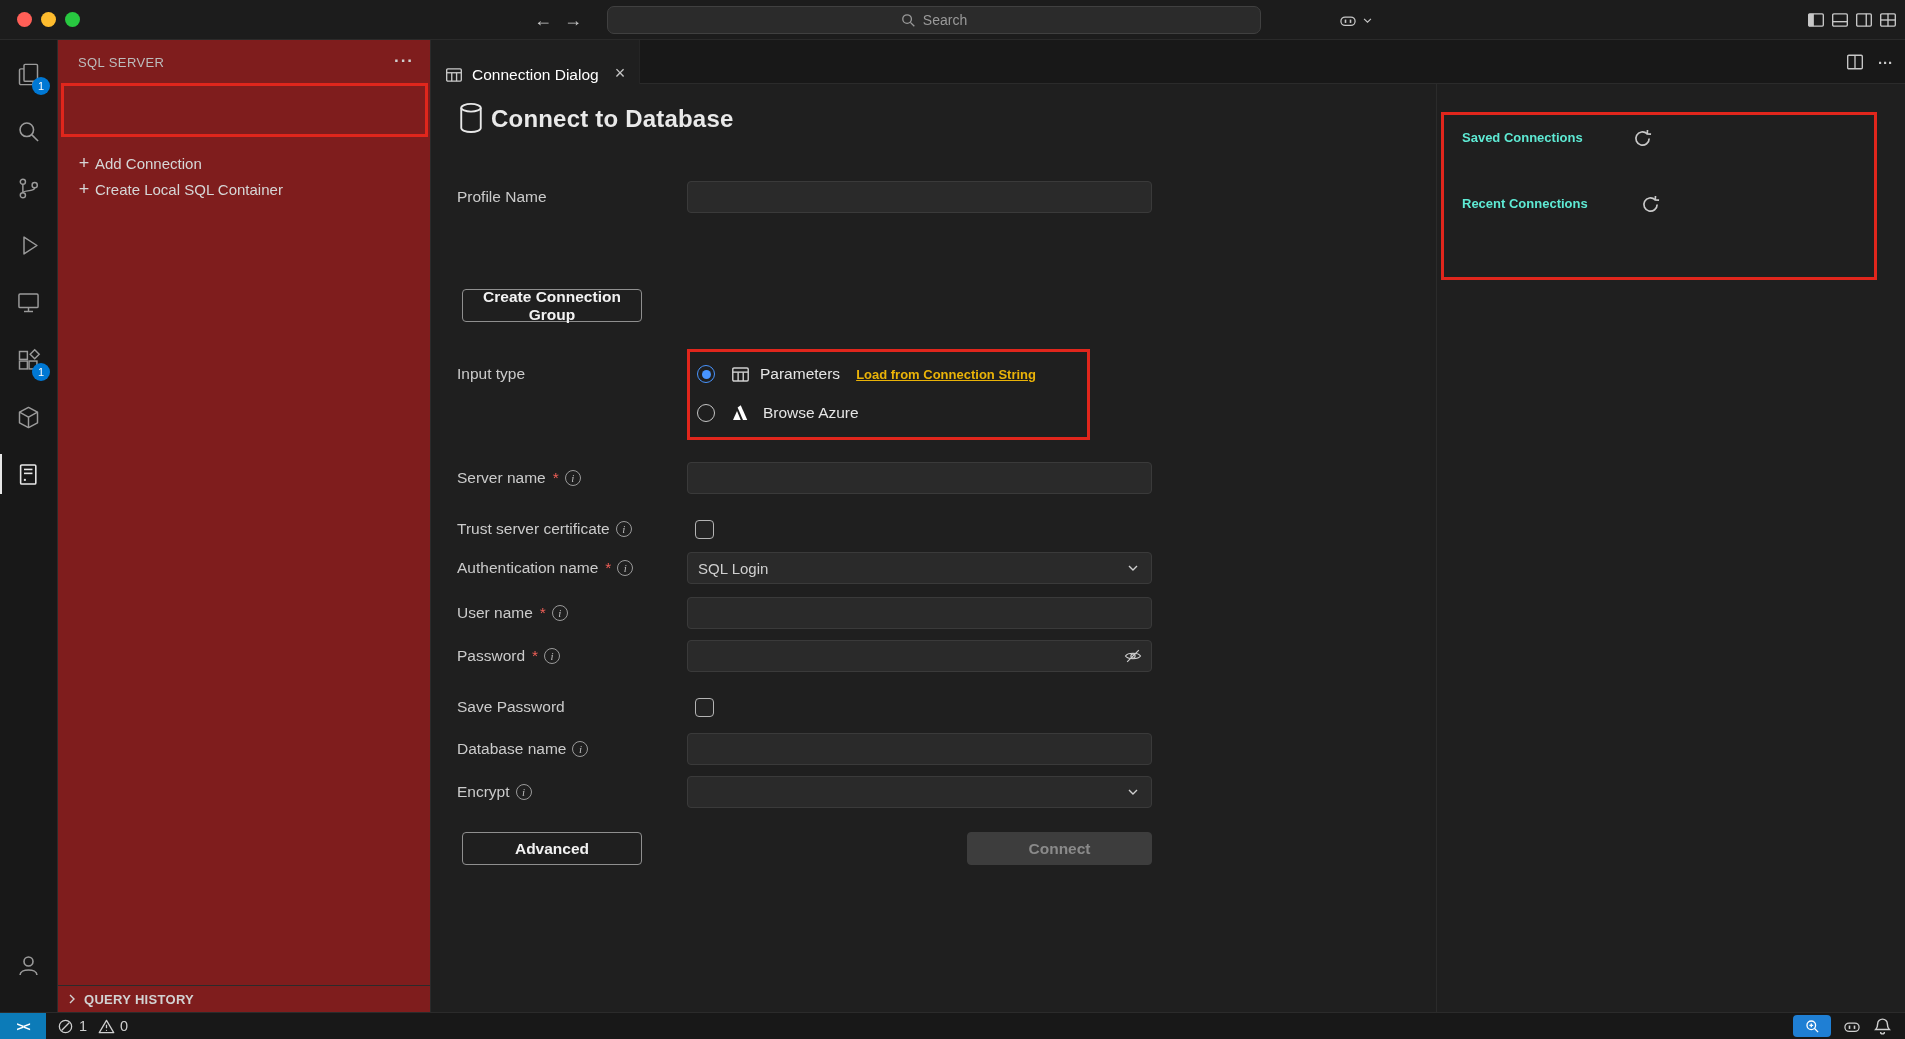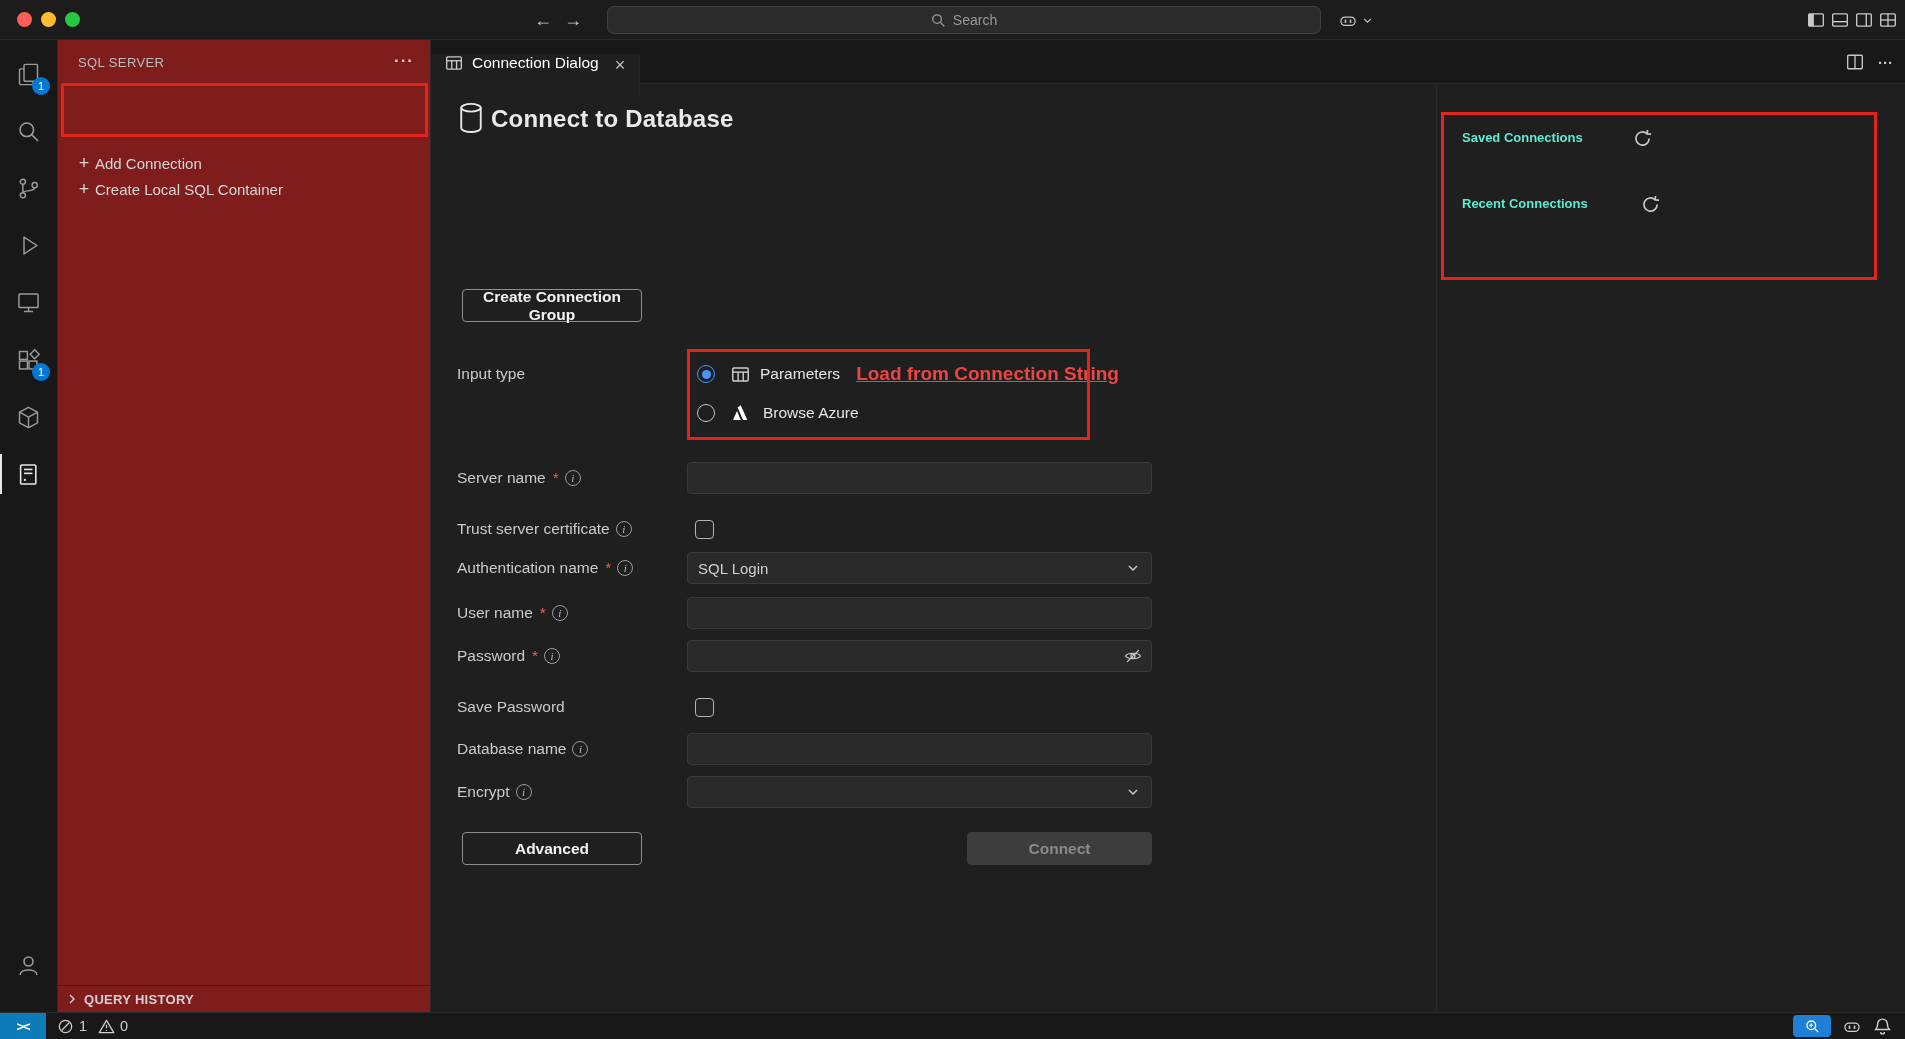--- a/index.html
+++ b/index.html
@@ -3,40 +3,40 @@
 <meta charset="utf-8">
 <style>
   *{margin:0;padding:0;box-sizing:border-box}
   html,body{width:1905px;height:1039px}
   body{position:relative;overflow:hidden;background:#1f1f1f;color:#ccc;font-family:"Liberation Sans",sans-serif;font-size:15px}
   svg{display:block}
   
   .titlebar{position:absolute;left:0;top:0;width:100%;height:40px;background:#1c1c1c;border-bottom:1px solid #2a2a2a;z-index:5}
   .tl{position:absolute;top:12px;width:15px;height:15px;border-radius:50%}
   .navbtn{position:absolute;top:7px;width:26px;height:26px;display:flex;align-items:center;justify-content:center;color:#c8c8c8;font-size:18px}
-  .searchbox{position:absolute;left:607px;top:6px;width:714px;height:28px;background:#2b2b2b;border:1px solid #404040;border-radius:7px;display:flex;align-items:center;justify-content:center;gap:7px;color:#9a9a9a;font-size:14px}
+  .searchbox{position:absolute;left:607px;top:6px;width:654px;height:28px;background:#2b2b2b;border:1px solid #404040;border-radius:7px;display:flex;align-items:center;justify-content:center;gap:7px;color:#9a9a9a;font-size:14px}
   .copilot-item{position:absolute;left:1338px;top:8px;height:24px;display:flex;align-items:center;gap:4px;color:#c8c8c8}
   .layout-icons{position:absolute;right:8px;top:11px;display:flex;gap:6px;color:#c8c8c8}
   
   .activitybar{position:absolute;left:0;top:40px;width:58px;height:972px;background:#181818;border-right:1px solid #2b2b2b}
   .ab-item{position:absolute;left:0;width:57px;height:56px;display:flex;align-items:center;justify-content:center;color:#9b9b9b}
   .ab-item.active{color:#e7e7e7}
   .ab-item.active::before{content:"";position:absolute;left:0;top:8px;bottom:8px;width:2px;background:#e7e7e7}
   .ab-badge{position:absolute;right:7px;bottom:7px;min-width:18px;height:18px;border-radius:50%;background:#0078d4;color:#fff;font-size:11px;display:flex;align-items:center;justify-content:center}
   
   .sidebar{position:absolute;left:58px;top:40px;width:373px;height:972px;background:#7f1d1d;border-right:1px solid #2b2b2b}
   .sb-title{position:absolute;left:20px;top:0;height:44px;display:flex;align-items:center;font-size:13px;color:#bcbcbc;letter-spacing:.4px}
   .sb-more{position:absolute;right:16px;top:11px;font-size:17px;color:#cfcfcf;letter-spacing:1px;font-weight:bold}
   .sb-section{position:absolute;left:0;width:100%;height:26px;display:flex;align-items:center;gap:4px;padding-left:6px;font-weight:bold;font-size:13px;color:#d2d2d2;letter-spacing:.3px}
   .sb-row{position:absolute;left:0;width:100%;height:26px;display:flex;align-items:center;font-size:15px;color:#d6d6d6}
   .sb-row .plus{width:22px;margin-left:15px;font-size:18px;text-align:center;color:#d6d6d6;font-weight:400}
   
   .editor{position:absolute;left:431px;top:40px;right:0;height:972px;background:#1f1f1f}
   .tabbar{position:absolute;left:0;top:0;right:0;height:44px;background:#181818;border-bottom:1px solid #2b2b2b}
-  .tab{position:absolute;left:0;top:14px;width:209px;height:44px;background:#1f1f1f;border-right:1px solid #252525;display:flex;align-items:flex-start;padding:0 8px 0 14px;gap:9px;color:#fff;font-size:15.5px}
+  .tab{position:absolute;left:0;top:0;width:209px;height:44px;background:#1f1f1f;border-right:1px solid #252525;display:flex;align-items:flex-end;padding:0 8px 0 14px;gap:9px;color:#fff;font-size:15.5px}
   .tab-close{margin-left:auto;color:#c5c5c5;font-size:18px;width:22px;height:22px;display:flex;align-items:center;justify-content:center;border-radius:4px}
   .editor-actions{position:absolute;right:12px;top:13px;display:flex;gap:14px;color:#c8c8c8;align-items:center}
   .content{position:absolute;left:0;top:44px;right:0;bottom:0}
   .divider{position:absolute;left:1005px;top:0;bottom:0;width:1px;background:#2b2b2b}
   .heading{position:absolute;left:25px;top:17px;display:flex;align-items:center;gap:5px;color:#e9e9e9}
   .heading h1{font-size:24px;font-weight:600;letter-spacing:.2px}
   
   .form-row{position:absolute;left:26px;display:flex;align-items:center;height:32px}
   .form-label{width:230px;font-size:15.5px;color:#cbcbcb;display:flex;align-items:center;gap:6px;flex:none}
   .req{color:#f05f57;margin-left:1px}
@@ -45,21 +45,21 @@
   .control-wrap{position:relative;width:465px;height:32px}
   .control-wrap .control{width:100%}
   .eye{position:absolute;right:9px;top:6px;color:#cfcfcf}
   .select{display:flex;align-items:center;justify-content:space-between;color:#cfcfcf}
   .btn{height:33px;background:transparent;border:1px solid #8f8f8f;border-radius:4px;color:#f2f2f2;font-size:15.5px;font-weight:bold;display:flex;align-items:center;justify-content:center;font-family:inherit;cursor:pointer}
   .btn-disabled{background:#3d3d3d;border:1px solid #3d3d3d;color:#8a8a8a}
   .radio{width:18px;height:18px;border-radius:50%;border:1px solid #c6c6c6;position:relative;flex:none;background:#1f1f1f}
   .radio.sel{border:1.5px solid #4894fe}
   .radio.sel::after{content:"";position:absolute;inset:3.5px;border-radius:50%;background:#4894fe}
   .checkbox{width:19px;height:19px;border:1px solid #b4b4b4;border-radius:4px;background:#232323;flex:none}
-  .link{color:#ef4444;text-decoration:underline;font-size:19px;font-weight:bold;cursor:pointer}
+  .link{color:#eab308;text-decoration:underline;font-size:13px;font-weight:bold;cursor:pointer}
   .opt-label{font-size:15.5px;color:#e5e5e5}
   
   .rightpanel{position:absolute;left:1006px;top:0;right:0;bottom:0}
   .rp-title{position:absolute;font-size:13px;font-weight:bold;color:#5eead4}
   .rp-refresh{position:absolute;color:#c9c9c9;cursor:pointer}
   
   .statusbar{position:absolute;left:0;bottom:0;width:100%;height:27px;background:#181818;border-top:1px solid #2b2b2b;display:flex;align-items:center}
   .remote{width:46px;height:27px;background:#0c7bb8;color:#fff;display:flex;align-items:center;justify-content:center;font-size:13px;font-weight:bold;letter-spacing:-1px;flex:none}
   .problems{display:flex;align-items:center;gap:5px;margin-left:11px;color:#cfcfcf;font-size:14.5px}
   .sb-right{margin-left:auto;display:flex;align-items:center;gap:11px;padding-right:13px;color:#cfcfcf}
@@ -282,20 +282,26 @@
     <div class="heading">
       <span>
         <svg width="30" height="35" viewBox="0 0 24 28" fill="none" stroke="#e8e8e8" stroke-width="1.5">
             <ellipse cx="12" cy="5.4" rx="7.8" ry="3.1"></ellipse>
             <path d="M4.2 5.4 V21.6 C4.2 23.4 7.7 24.8 12 24.8 S19.8 23.4 19.8 21.6 V5.4"></path>
           </svg>
       </span>
       <h1>Connect to Database</h1>
     </div>
 
+    <div class="form-row" style="top:97px">
+      <div class="form-label">
+          <span>Profile Name</span>
+        </div>
+      <input class="control" value="" style="">
+    </div>
 
 
     <button class="btn" style="position:absolute;left:31px;top:205px;width:180px">Create Connection Group</button>
 
     <div class="form-row" style="top:274px">
       <div class="form-label">
           <span>Input type</span>
         </div>
       <div style="display:flex;align-items:center;margin-left:10px;gap:16px">
         <span class="radio sel"></span>

